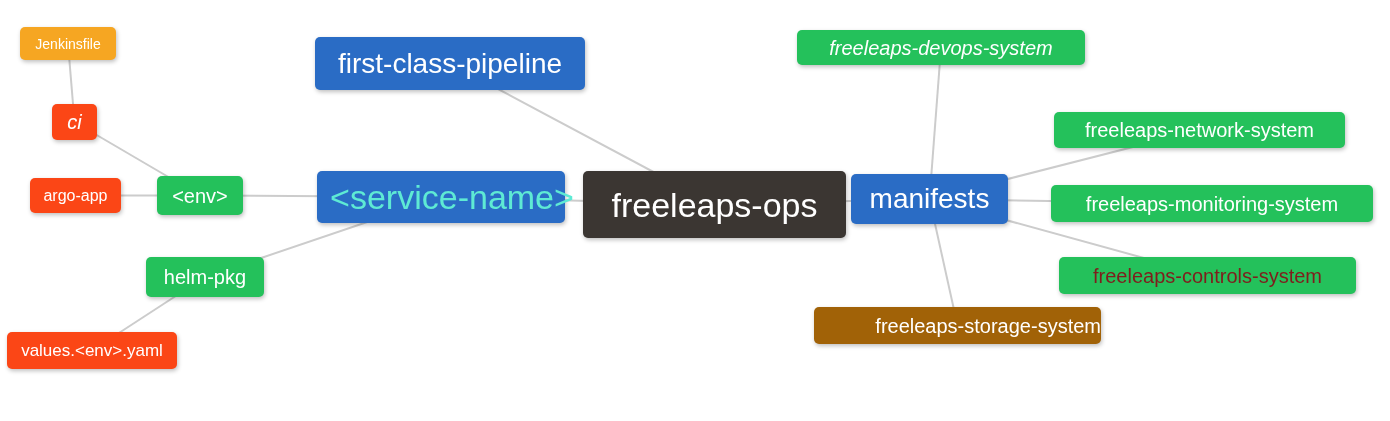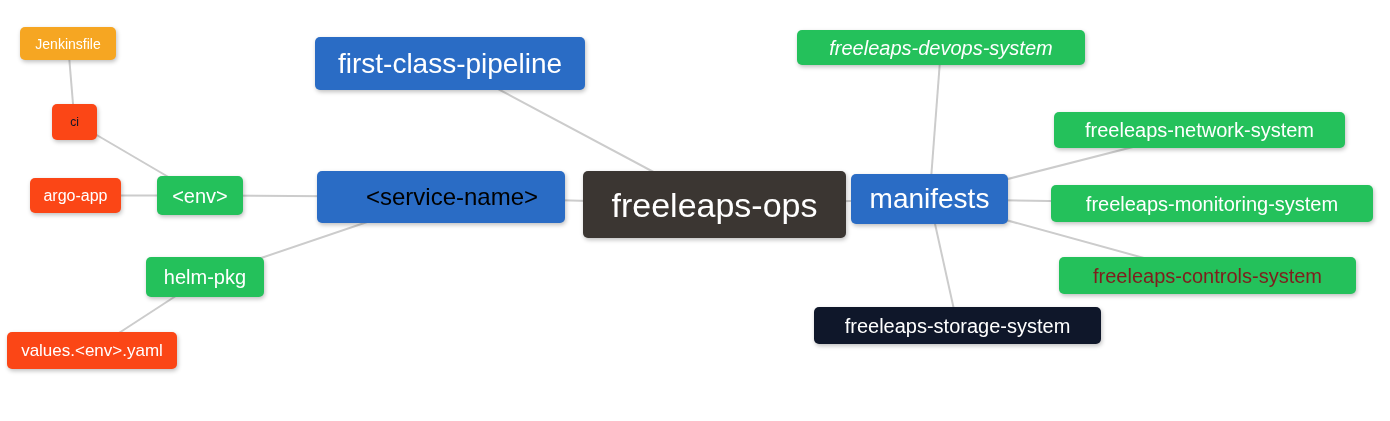--- a/index.html
+++ b/index.html
@@ -35,56 +35,56 @@
       <line x1="929.5" y1="199" x2="941" y2="47.5" stroke="#CCCCCC" stroke-width="2"></line>
       <line x1="929.5" y1="199" x2="1199.5" y2="130" stroke="#CCCCCC" stroke-width="2"></line>
       <line x1="929.5" y1="199" x2="1212" y2="203.5" stroke="#CCCCCC" stroke-width="2"></line>
       <line x1="929.5" y1="199" x2="1207.5" y2="275.5" stroke="#CCCCCC" stroke-width="2"></line>
       <line x1="929.5" y1="199" x2="957.5" y2="325.5" stroke="#CCCCCC" stroke-width="2"></line>
     </svg>
   <div class="node-layer">
       <div class="node" style="left: 20px; top: 27px; width: 96px; height: 33px; font-size: 14px; background: rgb(246, 166, 34); color: rgb(255, 255, 255);">
         <span>Jenkinsfile</span>
       </div>
-      <div class="node" style="left: 52px; top: 104px; width: 45px; height: 36px; font-size: 12px; background: rgb(251, 70, 22); color: #0f172a;">
+      <div class="node" style="left: 52px; top: 104px; width: 45px; height: 36px; font-size: 20px; background: rgb(251, 70, 22); color: #ffffff; font-style: italic;">
         <span>ci</span>
       </div>
       <div class="node" style="left: 30px; top: 178px; width: 91px; height: 35px; font-size: 16px; background: rgb(251, 70, 22); color: rgb(255, 255, 255);">
         <span>argo-app</span>
       </div>
       <div class="node" style="left: 157px; top: 176px; width: 86px; height: 39px; font-size: 20px; background: rgb(36, 193, 91); color: rgb(255, 255, 255);">
         <span>&lt;env&gt;</span>
       </div>
       <div class="node" style="left: 146px; top: 257px; width: 118px; height: 40px; font-size: 20px; background: rgb(36, 193, 91); color: rgb(255, 255, 255);">
         <span>helm-pkg</span>
       </div>
       <div class="node" style="left: 7px; top: 332px; width: 170px; height: 37px; font-size: 17px; background: rgb(251, 70, 22); color: rgb(255, 255, 255);">
         <span>values.&lt;env&gt;.yaml</span>
       </div>
       <div class="node" style="left: 315px; top: 37px; width: 270px; height: 53px; font-size: 28px; background: rgb(42, 108, 197); color: rgb(255, 255, 255);">
         <span>first-class-pipeline</span>
       </div>
-      <div class="node" style="left: 317px; top: 171px; width: 248px; height: 52px; font-size: 24px; background: rgb(42, 108, 197); color: #000000; padding-left: 22px;">
+      <div class="node" style="left: 317px; top: 171px; width: 248px; height: 52px; font-size: 34px; background: rgb(42, 108, 197); color: #5eead4; padding-left: 22px;">
         <span>&lt;service-name&gt;</span>
       </div>
       <div class="node" style="left: 583px; top: 171px; width: 263px; height: 67px; font-size: 34px; background: rgb(59, 54, 50); color: rgb(255, 255, 255);">
         <span>freeleaps-ops</span>
       </div>
       <div class="node" style="left: 851px; top: 174px; width: 157px; height: 50px; font-size: 28px; background: rgb(42, 108, 197); color: rgb(255, 255, 255); text-align: right;">
         <span>manifests</span>
       </div>
       <div class="node" style="left: 797px; top: 30px; width: 288px; height: 35px; font-size: 20px; background: rgb(36, 193, 91); color: rgb(255, 255, 255); font-style: italic;">
         <span>freeleaps-devops-system</span>
       </div>
       <div class="node" style="left: 1054px; top: 112px; width: 291px; height: 36px; font-size: 20px; background: rgb(36, 193, 91); color: rgb(255, 255, 255);">
         <span>freeleaps-network-system</span>
       </div>
       <div class="node" style="left: 1051px; top: 185px; width: 322px; height: 37px; font-size: 20px; background: rgb(36, 193, 91); color: rgb(255, 255, 255);">
         <span>freeleaps-monitoring-system</span>
       </div>
       <div class="node" style="left: 1059px; top: 257px; width: 297px; height: 37px; font-size: 20px; background: rgb(36, 193, 91); color: #7f1d1d;">
         <span>freeleaps-controls-system</span>
       </div>
-      <div class="node" style="left: 814px; top: 307px; width: 287px; height: 37px; font-size: 20px; background: #0f172a; color: rgb(255, 255, 255);">
+      <div class="node" style="left: 814px; top: 307px; width: 287px; height: 37px; font-size: 20px; background: #a16207; color: rgb(255, 255, 255); justify-content: flex-end;">
         <span>freeleaps-storage-system</span>
       </div>
     </div>
 </div>
 
 </body></html>

